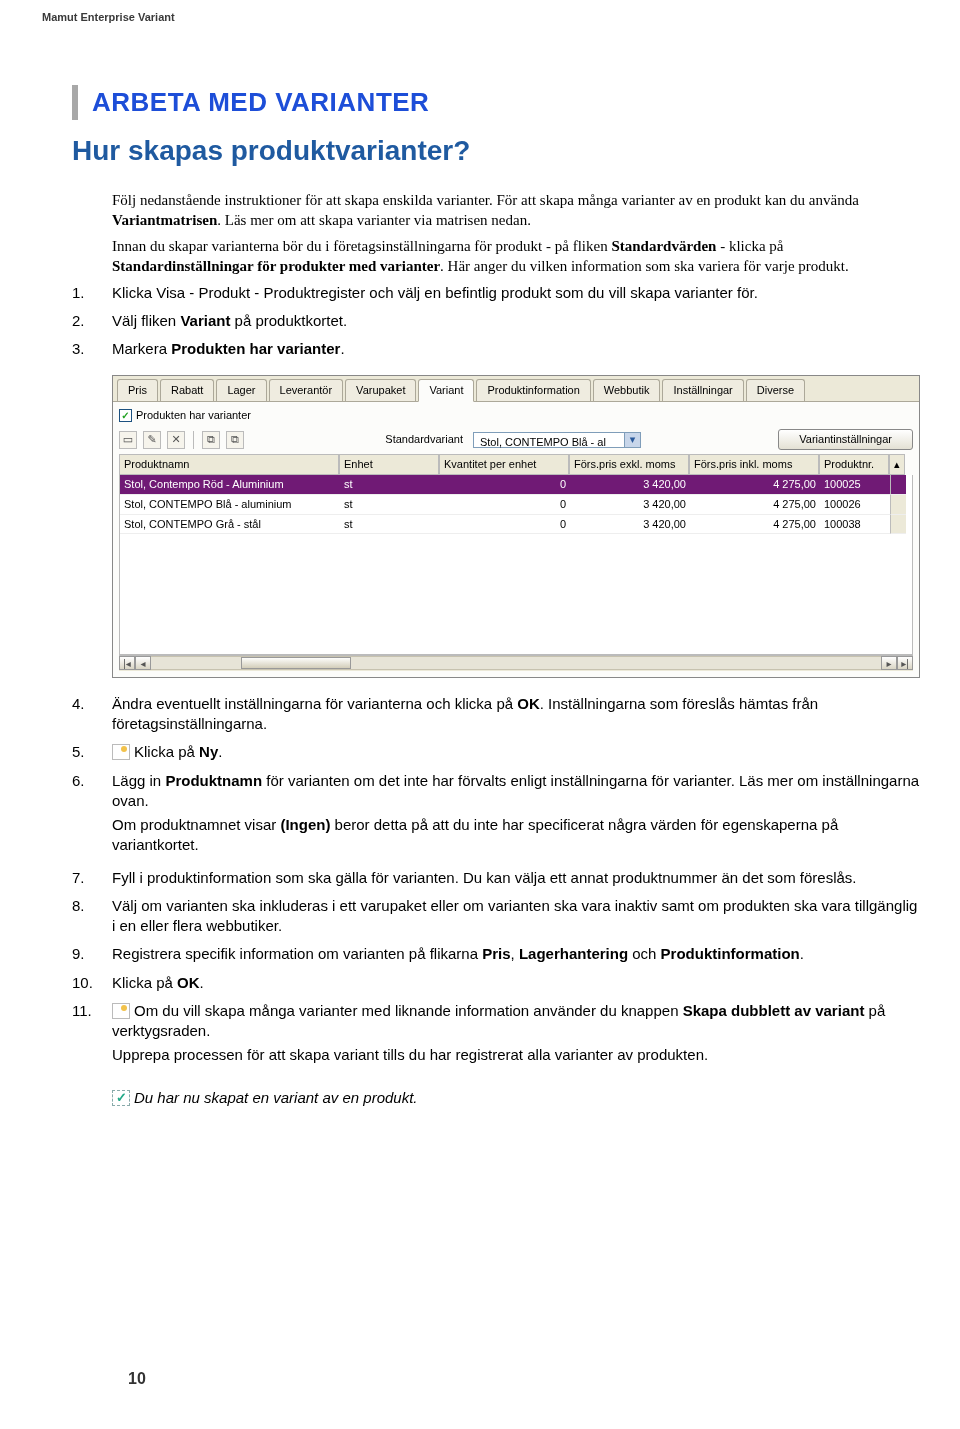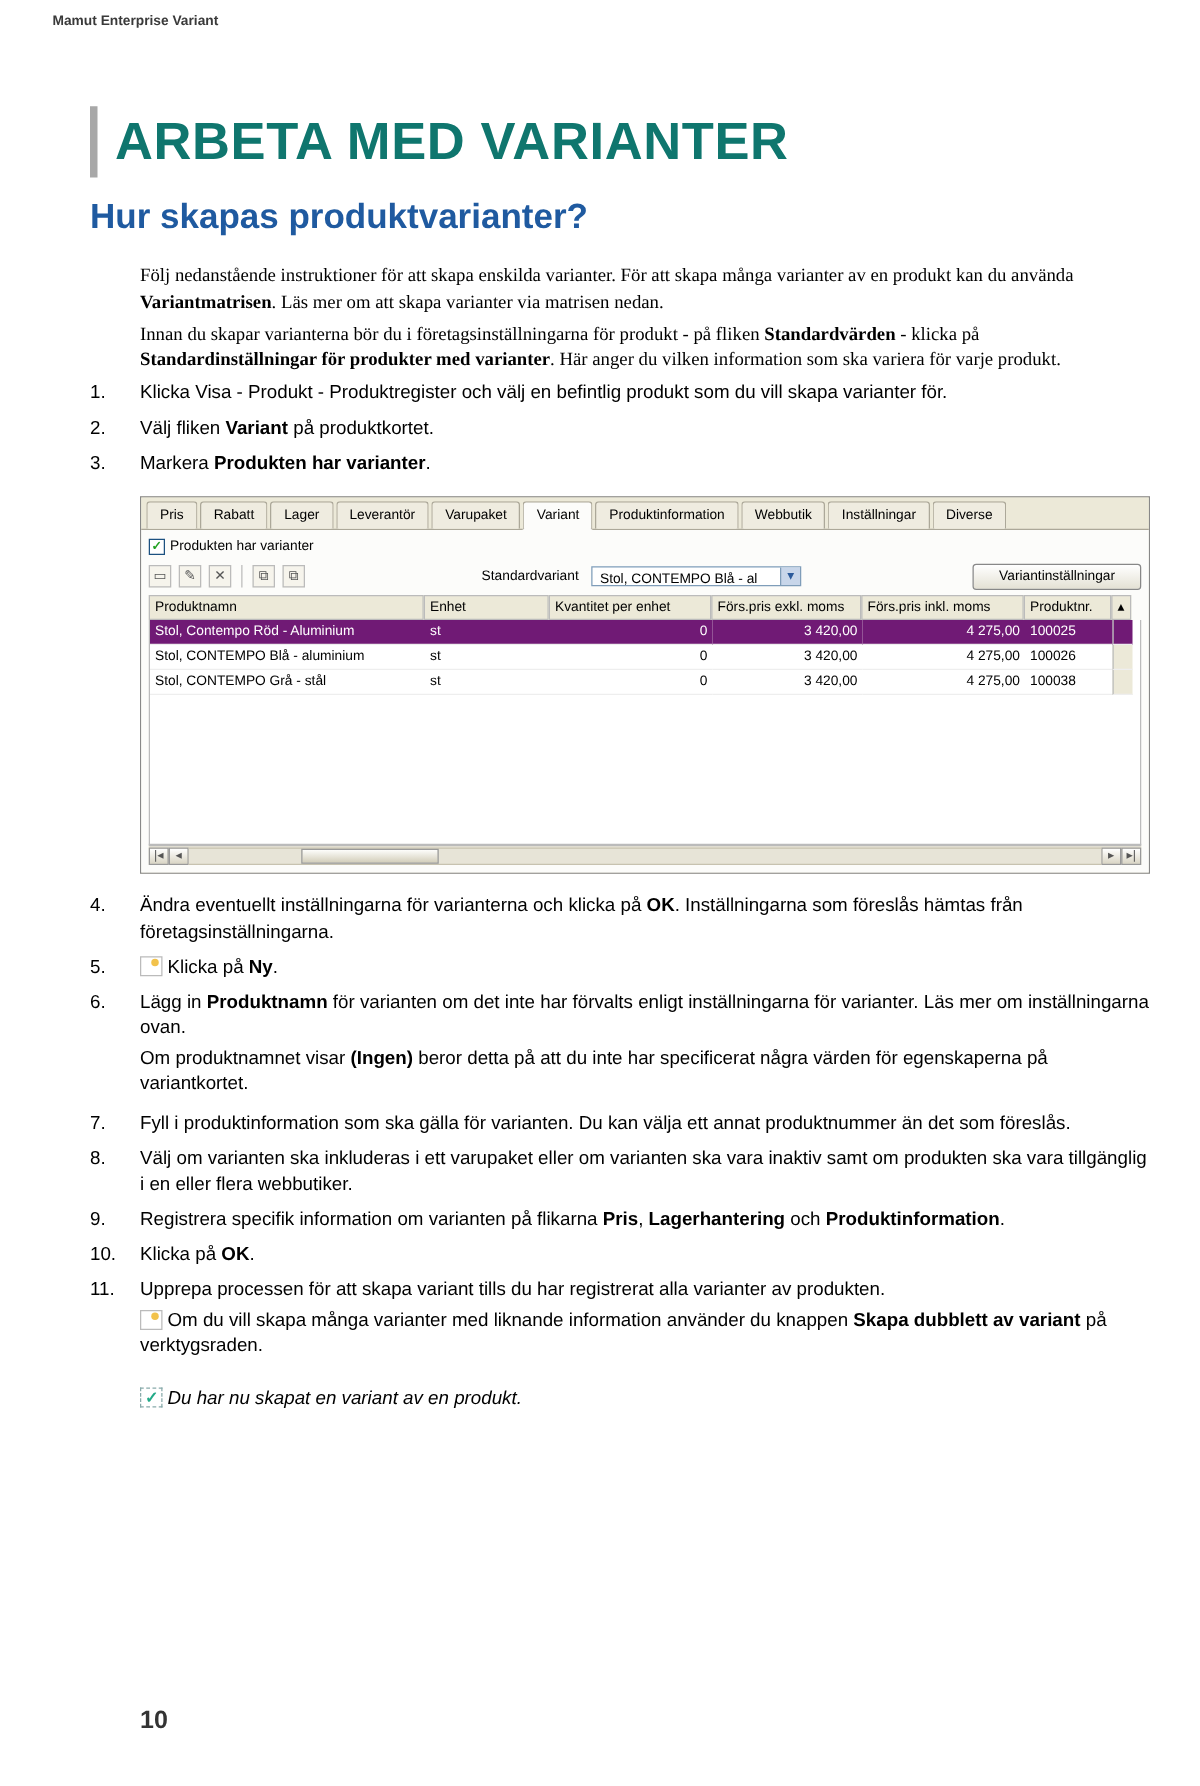--- a/index.html
+++ b/index.html
@@ -21,22 +21,22 @@
   }
   .title-bar {
     border-left: 6px solid #a8a8a8;
     padding-left: 14px;
     margin-bottom: 12px;
   }
   h1 {
     font-family: "Arial Narrow", Arial, sans-serif;
     font-weight: bold;
     font-stretch: condensed;
-    font-size: 42px;
-    color: #0f766e;
+    font-size: 26px;
+    color: #1d4ed8;
     letter-spacing: 0.5px;
   }
   h2 {
     font-family: "Arial Narrow", Arial, sans-serif;
     font-weight: bold;
     font-stretch: condensed;
     font-size: 28px;
     color: #1f5aa0;
     margin-bottom: 20px;
   }
@@ -198,24 +198,24 @@
     vertical-align:-3px; margin-right:4px;
     border:1px dashed #8aa;
     position:relative;
   }
   .done-icon::after {
     content:"✓"; position:absolute; left:3px; top:-2px;
     color:#2a8; font-size:13px; font-weight:bold;
   }
   .page-num {
     position: absolute;
-    left: 40px;
+    left: 56px;
     bottom: 20px;
     font-weight: bold;
-    font-size: 20px;
+    font-size: 16px;
     color: #333;
   }
   .page-wrap { position: relative; min-height: 1400px; }
 </style>
 </head>
 <body>
 <div class="page-wrap">
 
 <div class="doc-header">Mamut Enterprise Variant</div>
 
@@ -362,22 +362,22 @@
     <span class="num">9.</span>
     <span class="body"><span>Registrera specifik information om varianten på flikarna </span><b>Pris</b><span>, </span><b>Lagerhantering</b><span> och </span><b>Produktinformation</b><span>.</span></span>
   </li>
   <li>
     <span class="num">10.</span>
     <span class="body"><span>Klicka på </span><b>OK</b><span>.</span></span>
   </li>
   <li>
     <span class="num">11.</span>
     <span class="body">
+      <p><span class="inline-icon"></span><span>Om du vill skapa många varianter med liknande information använder du knappen </span><b>Skapa dubblett av variant</b><span> på verktygsraden.</span></p>
       <p>Upprepa processen för att skapa variant tills du har registrerat alla varianter av produkten.</p>
-      <p><span class="inline-icon"></span><span>Om du vill skapa många varianter med liknande information använder du knappen </span><b>Skapa dubblett av variant</b><span> på verktygsraden.</span></p>
       <p style="margin-top:22px;"><span class="done-icon"></span><i>Du har nu skapat en variant av en produkt.</i></p>
     </span>
   </li>
 </ol>
 
 <div class="page-num">10</div>
 
 </div>
 
 </body></html>

